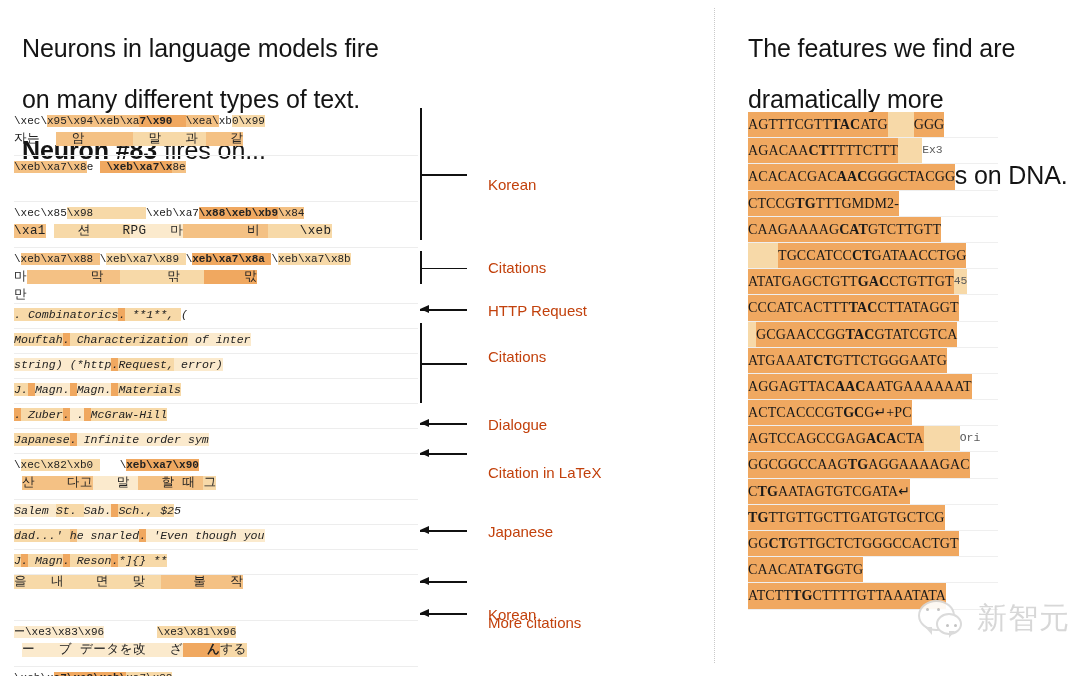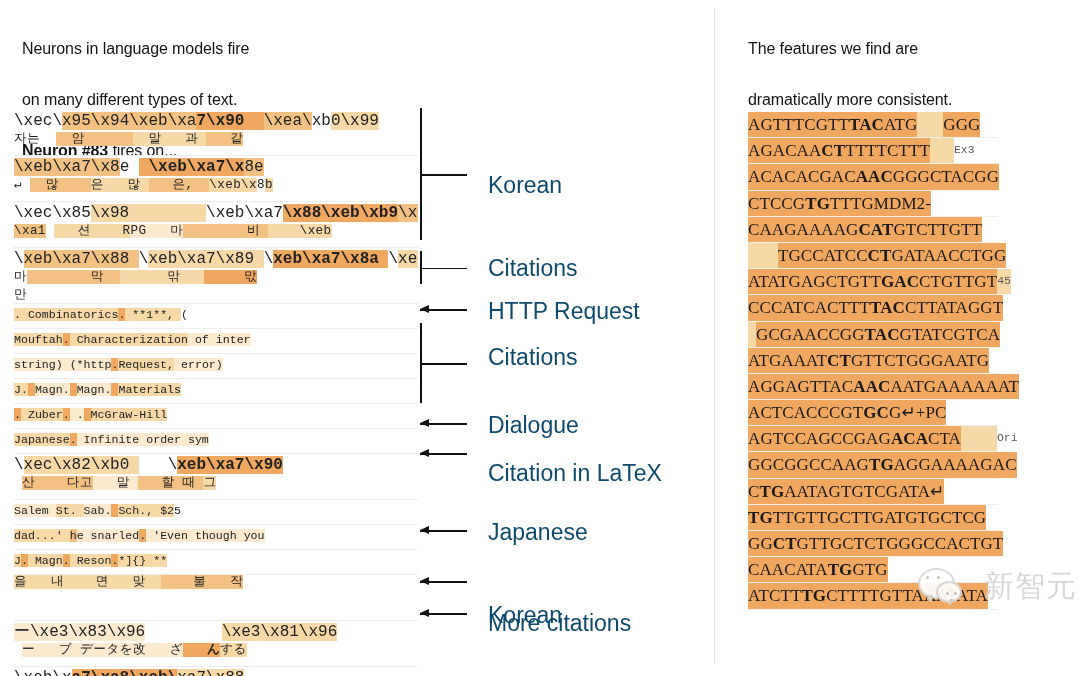--- a/index.html
+++ b/index.html
@@ -9,21 +9,21 @@
     font-family:"Liberation Sans", sans-serif;
     color:#111;
     overflow:hidden;
     position:relative;
   }
   .page{position:relative;width:1080px;height:676px;}
 
   
   .heading{
     position:absolute;
-    font-size:16px;
+    font-size:25px;
     line-height:25.5px;
     letter-spacing:-0.1px;
     color:#141414;
     white-space:pre-line;
   }
   .heading b{font-weight:700;}
   #left-heading{left:22px;top:10px;width:430px;}
   #right-heading{left:748px;top:10px;width:320px;}
 
   
@@ -38,47 +38,47 @@
     font-family:"Liberation Mono", monospace;
   }
   .trow{
     position:relative;
     box-sizing:border-box;
     width:404px;
     border-bottom:1px solid #ededed;
     overflow:hidden;
     white-space:pre;
   }
-  .trow.r1{height:25px;}
+  .trow.r1{height:25px;font-style:italic;}
   .trow.r2{height:46px;}
   .trow.r3{height:56px;}
   .mono{
     font-family:"Liberation Mono", monospace;
     font-size:11.6px;
     line-height:22px;
     color:#222;
     display:block;
     white-space:pre;
   }
-  .mono.esc{font-size:16px;}
+  .mono.esc{font-size:11px;}
   .mono.ko{font-size:12.6px;letter-spacing:0.4px;}
   .mono.sub{margin-top:-4px;}
   .hl1{background:#fbeacd;margin-top:11px;}
   .hl2{background:#f7d9a8;}
   .hl3{background:#f4c184;}
   .hl4{background:#f0a860;}
   .b{font-weight:700;}
 
   
   #annot{position:absolute;left:420px;top:108px;width:290px;height:545px;}
   .ann-label{
     position:absolute;
-    font-size:23px;
+    font-size:15px;
     line-height:20px;
-    color:#0c4a6e;
+    color:#c2410c;
     white-space:nowrap;
   }
   .brk{position:absolute;}
   .brk .vbar{position:absolute;left:0;top:0;width:1.6px;background:#111;}
   .brk .stem{position:absolute;width:47px;height:1.6px;background:#111;left:0;}
   .arrow{position:absolute;height:1.6px;background:#111;width:47px;}
   .arrow:before{
     content:"";position:absolute;left:0;top:-4px;
     width:0;height:0;
     border-top:4.6px solid transparent;
@@ -88,39 +88,39 @@
 
   
   #dna-panel{position:absolute;left:748px;top:112px;width:250px;}
   .drow{
     position:relative;height:25.2px;
     border-bottom:1px solid #efefef;
     white-space:pre;
   }
   .dseq{
     font-family:"Liberation Serif", serif;
-    font-size:17px;
+    font-size:14px;
     line-height:25.2px;
     letter-spacing:0.1px;
     color:#1a1a1a;
     display:inline-block;
     vertical-align:top;
   }
   .dseq .b{font-weight:700;}
   .dpad{display:inline-block;vertical-align:top;height:25.2px;}
   .dtail{
     font-family:"Liberation Mono", monospace;
     font-size:11.4px;line-height:25.2px;color:#5b5b5b;
     display:inline-block;vertical-align:top;
   }
 
   
   #watermark{
-    position:absolute;left:918px;top:568px;
-    display:flex;align-items:center;gap:22px;
+    position:absolute;left:918px;top:600px;
+    display:flex;align-items:center;gap:15px;
     opacity:.92;
   }
   .wm-bubble{position:relative;width:44px;height:36px;}
   .wm-bubble .big{
     position:absolute;left:0;top:0;width:33px;height:27px;border-radius:50%;
     background:#fff;border:2.4px solid #d8d8d8;
   }
   .wm-bubble .big:after{
     content:"";position:absolute;left:5px;bottom:-6px;
     width:0;height:0;border-left:7px solid transparent;
@@ -156,21 +156,21 @@
   <div class="heading" id="right-heading">
     <span>The features we find are</span><br>
     <span>dramatically more consistent.</span><br>
     <b>Feature #2937</b><span> fires on DNA.</span>
   </div>
 
   <div id="divider"></div>
 
   <div id="left-panel">
       <div class="trow r2"><span class="mono esc">\xec\<span class="hl3">x95\x94\xeb\xa</span><span class="hl4 b">7\x90  </span><span class="hl3">\xea\</span>xb<span class="hl2">0\x99</span></span><span class="mono ko sub">자는  <span class="hl3">  암      </span><span class="hl2">  말   과 </span><span class="hl3">   같</span><span class="hl2"></span></span></div>
-      <div class="trow r2"><span class="mono esc"><span class="hl3">\xeb\xa7\x8</span>e <span class="hl4 b"> \xeb\xa7\x</span><span class="hl3">8e</span></span><span class="mono ko sub">↵ <span class="hl3">  많    </span><span class="hl2">은   많 </span><span class="hl3">   은,  </span><span class="hl2">\xeb\x</span>8<span class="hl2">b</span></span></div>
+      <div class="trow r2"><span class="mono esc"><span class="hl3">\xeb\xa7\x8</span>e <span class="hl4 b"> \xeb\xa7\x</span><span class="hl3">8e</span></span></div>
       <div class="trow r2"><span class="mono esc">\xec\x85<span class="hl2">\x98        </span>\xeb\xa7<span class="hl4 b">\x88\xeb\xb9</span><span class="hl3">\x84</span></span><span class="mono ko sub"><span class="hl3">\xa1</span> <span class="hl2">   션    R</span><span class="hl1">PG   마</span><span class="hl3">        비 </span><span class="hl2">    \xeb</span><span class="hl3"></span></span></div>
       <div class="trow r3"><span class="mono esc">\<span class="hl3">xeb\xa7\x88 </span>\<span class="hl2">xeb\xa7\x89 </span>\<span class="hl4 b">xeb\xa7\x8a </span>\<span class="hl2">xeb\xa7\x8b</span></span><span class="mono ko sub">마<span class="hl3">        막  </span><span class="hl2">      맊   </span><span class="hl4">     맋</span><span class="hl2"></span></span><span class="mono ko sub">만</span></div>
       <div class="trow r1"><span class="mono"><span class="hl2">. Combinatorics</span><span class="hl4">.</span><span class="hl2"> **1**, </span>(</span></div>
       <div class="trow r1"><span class="mono"><span class="hl2">Mouftah</span><span class="hl4">.</span><span class="hl2"> Characterization</span><span class="hl1"> of inter</span></span></div>
       <div class="trow r1"><span class="mono"><span class="hl1">string) (*http</span><span class="hl4">.</span><span class="hl2">Request,</span><span class="hl1"> error)</span></span></div>
       <div class="trow r1"><span class="mono"><span class="hl2">J.</span><span class="hl4"> </span><span class="hl1">Magn.</span><span class="hl4"> </span><span class="hl1">Magn.</span><span class="hl4"> </span><span class="hl2">Materials</span></span></div>
       <div class="trow r1"><span class="mono"><span class="hl4">.</span><span class="hl2"> Zuber</span><span class="hl4">.</span><span class="hl1"> .</span><span class="hl4"> </span><span class="hl2">McGraw-Hill</span></span></div>
       <div class="trow r1"><span class="mono"><span class="hl2">Japanese</span><span class="hl4">.</span><span class="hl1"> Infinite order sym</span></span></div>
       <div class="trow r2"><span class="mono esc">\<span class="hl2">xec\x82\xb0 </span>   \<span class="hl4 b">xeb\xa7\x90</span><span class="hl3"></span></span><span class="mono ko sub"> <span class="hl3">산    다고</span><span class="hl1">   말 </span><span class="hl3">   할 때 </span><span class="hl2">그</span><span class="hl1"></span><span class="hl2"></span></span></div>
       <div class="trow r1"><span class="mono"><span class="hl1">Salem </span><span class="hl2">St. </span><span class="hl1">Sab.</span><span class="hl4"> </span><span class="hl2">Sch., $2</span>5</span></div>

